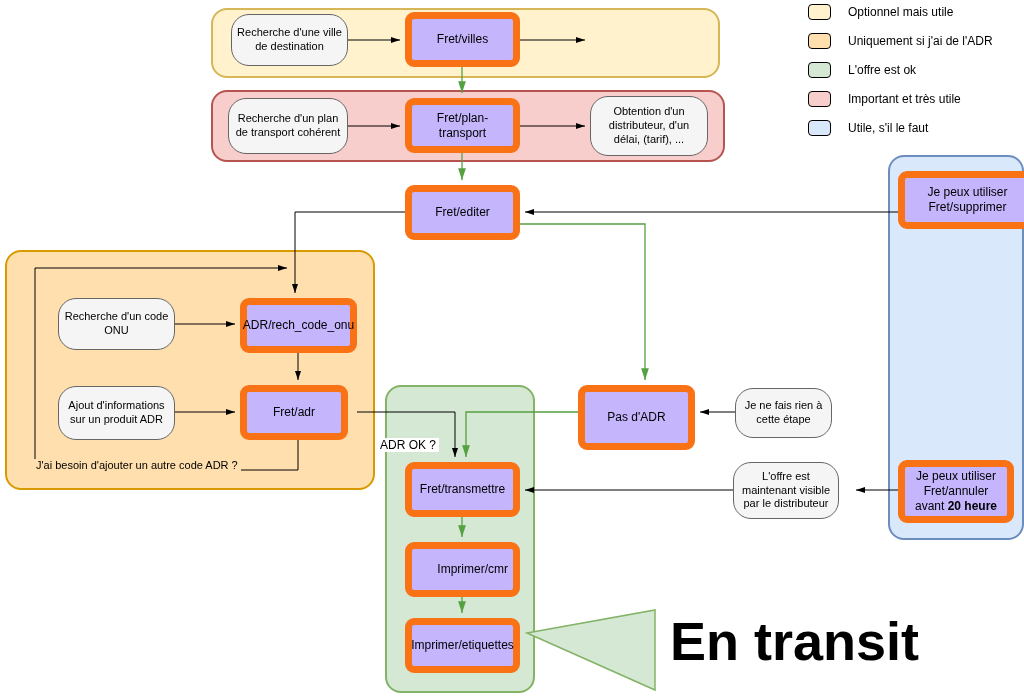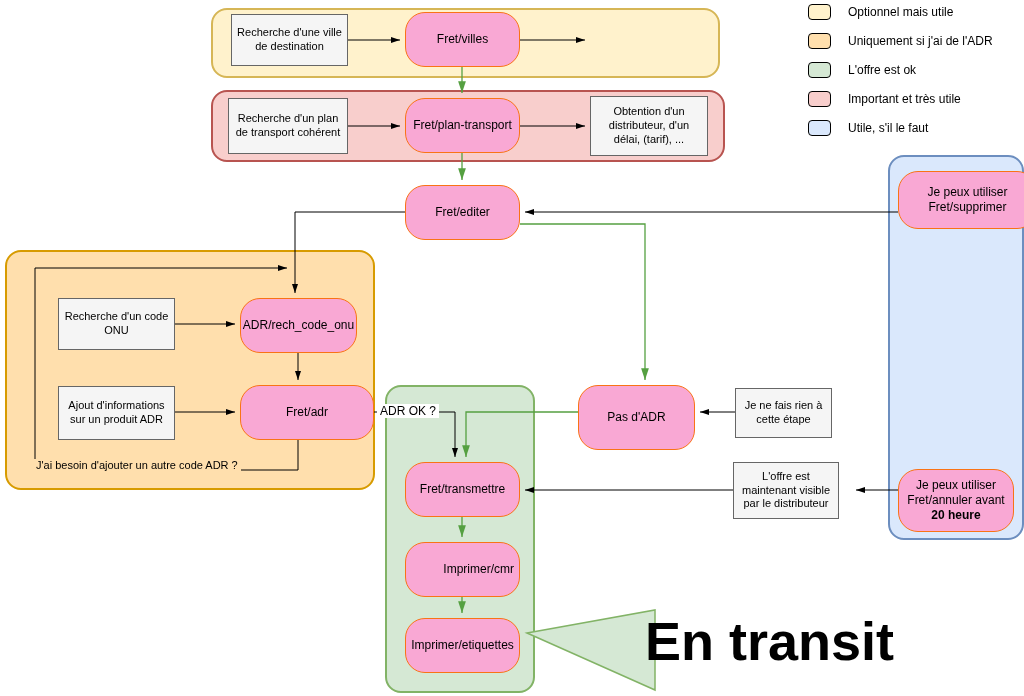--- a/index.html
+++ b/index.html
@@ -11,30 +11,30 @@
   .g-red    { background:#f8cecc; border-color:#b85450; }
   .g-orange { background:#ffdfad; border-color:#d79b00; }
   .g-green  { background:#d5e8d4; border-color:#82b366; }
   .g-blue   { background:#dae8fc; border-color:#6c8ebf; }
 
   .edges { position:absolute; left:0; top:0; z-index:1; }
 
   .node, .note {
     position:absolute; display:flex; align-items:center; justify-content:center;
     text-align:center; font-size:12px; line-height:1.25; color:#000;
-    padding:3px 5px; z-index:2;
+    padding:3px 5px; z-index:2;border-radius:18px;
   }
-  .node { background:#f9a8d4; border:1px solid #f97316; border-radius:20px; }
+  .node { background:#c4b5fd; border:7px solid #f97316; border-radius:9px; }
   .note { background:#f5f5f5; border:1px solid #666666; font-size:11px; }
 
   .edge-label { position:absolute; z-index:3; font-size:12px; color:#000; padding:0 3px; line-height:1.2; }
-  .lbl-white  { background:#ffffff; }
+  .lbl-white  { background:#ffffff;margin-top:34px; }
   .lbl-orange { background:#ffdfad; font-size:11px; }
 
-  .big-caption { position:absolute; z-index:3; font-weight:bold; font-size:54px; line-height:1; color:#000; white-space:nowrap; }
+  .big-caption { position:absolute; z-index:3; font-weight:bold; font-size:54px; line-height:1; color:#000; white-space:nowrap;margin-left:25px; }
 
   .legend { position:absolute; left:808px; top:3px; z-index:3; }
   .legend-row { display:flex; align-items:center; margin-bottom:12px; height:17px;gap:8px; }
   .swatch { width:23px; height:16px; border:1px solid; border-radius:4px; margin-right:9px; flex:0 0 auto; }
   .legend-label { font-size:12px; color:#000; white-space:nowrap; }
 </style>
 </head>
 <body>
 
 <div class="canvas">
@@ -108,39 +108,39 @@
     </div>
   <div class="node" style="left:405px; top:98px;  width:115px; height:55px;">
       <span>Fret/plan-transport</span>
     </div>
   <div class="node" style="left:405px; top:185px; width:115px; height:55px;">
       <span>Fret/editer</span>
     </div>
   <div class="node" style="left:240px; top:298px; width:117px; height:55px;">
       <span>ADR/rech_code_onu</span>
     </div>
-  <div class="node" style="left:240px; top:385px; width:134px; height:55px;">
+  <div class="node" style="left:240px; top:385px; width:108px; height:55px;">
       <span>Fret/adr</span>
     </div>
   <div class="node" style="left:578px; top:385px; width:117px; height:65px;">
       <span>Pas d'ADR</span>
     </div>
   <div class="node" style="left:405px; top:462px; width:115px; height:55px;">
       <span>Fret/transmettre</span>
     </div>
   <div class="node" style="left:405px; top:542px; width:115px; height:55px;justify-content:flex-end;">
       <span>Imprimer/cmr</span>
     </div>
   <div class="node" style="left:405px; top:618px; width:115px; height:55px;">
       <span>Imprimer/etiquettes</span>
     </div>
   <div class="node" style="left:898px; top:171px; width:139px; height:58px;">
       <span>Je peux utiliser Fret/supprimer</span>
     </div>
-  <div class="node" style="left:898px; top:460px; width:116px; height:63px;margin-top:9px;">
+  <div class="node" style="left:898px; top:460px; width:116px; height:63px;">
     <span><span>Je peux utiliser Fret/annuler avant</span> <b>20 heure</b></span>
   </div>
 
   <div class="edge-label lbl-white" style="left:377px; top:404px;">ADR OK ?</div>
   <div class="edge-label lbl-orange" style="left:33px;  top:459px;">J'ai besoin d'ajouter un autre code ADR ?</div>
 
   <div class="big-caption" style="left:645px; top:614px;">En transit</div>
 
   <div class="legend">
     <div class="legend-row">

